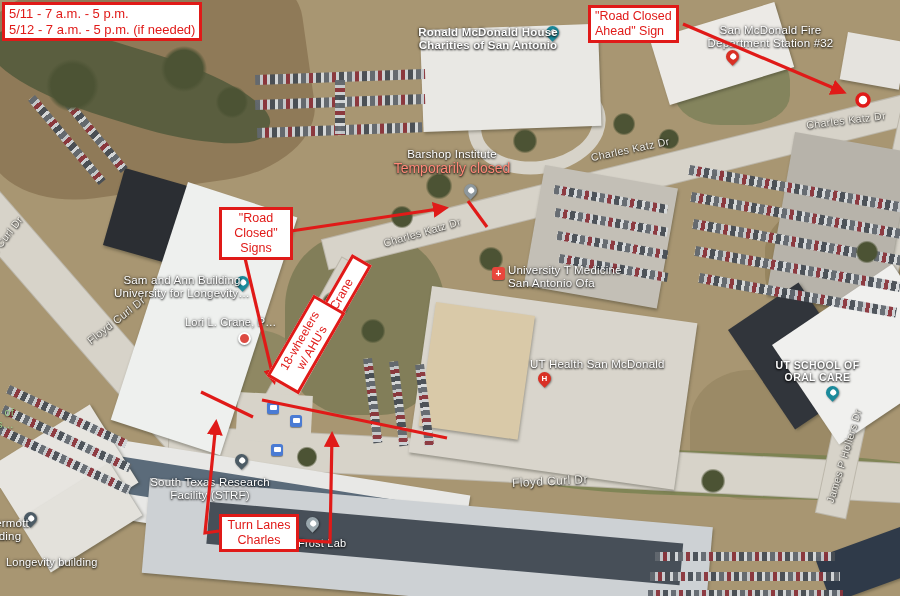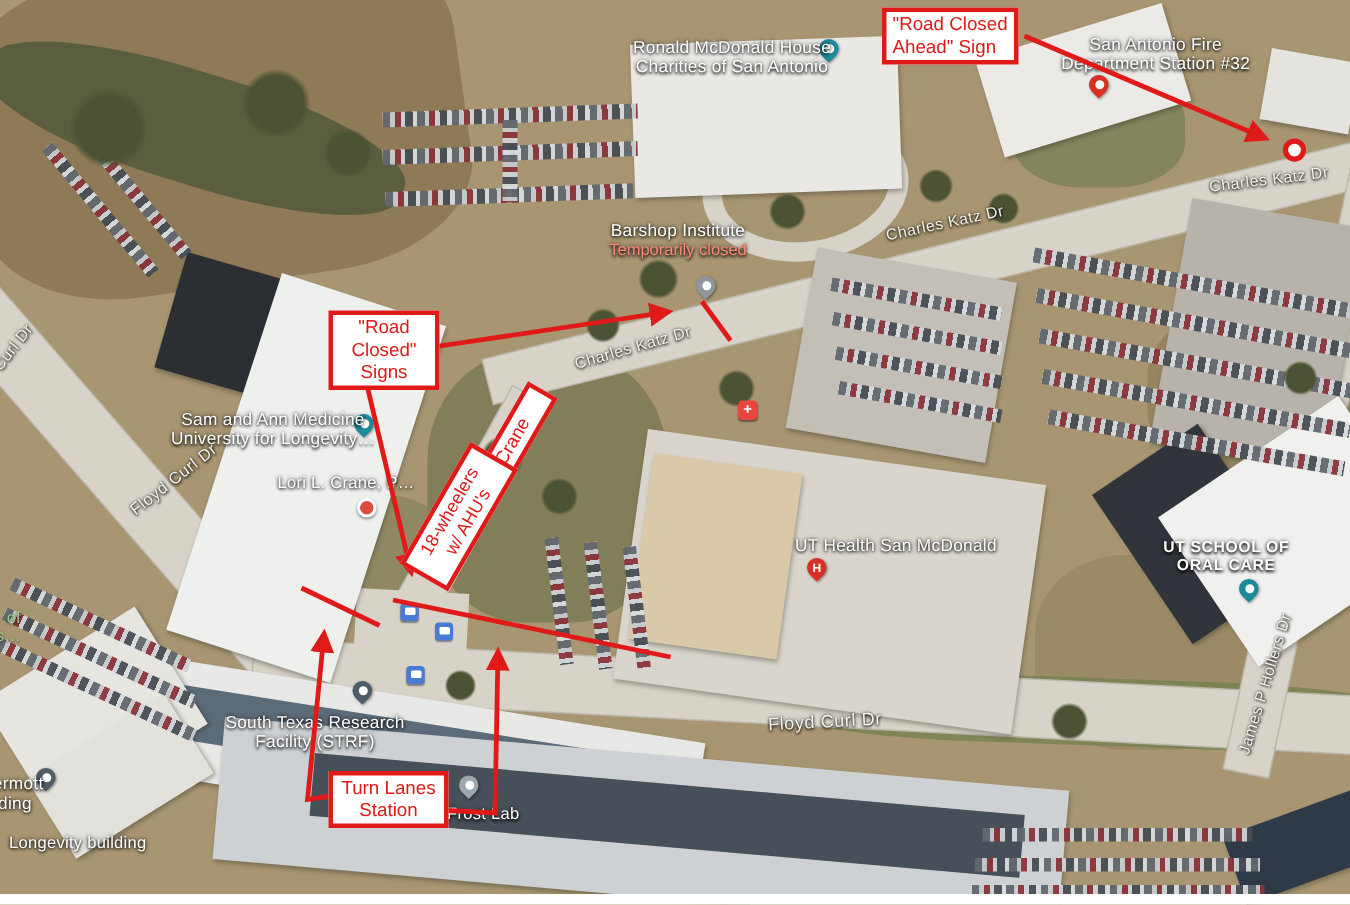--- a/index.html
+++ b/index.html
@@ -4,21 +4,21 @@
 <style>
   html,body{margin:0;padding:0;background:#fff;}
   .stage{position:relative;width:900px;height:603px;overflow:hidden;background:#a89672;font-family:"Liberation Sans",sans-serif;}
   .patch{position:absolute;}
   .road{position:absolute;background:#d7d3c9;box-shadow:0 0 0 1px #bcb7ab;transform-origin:0 0;}
   .bldg{position:absolute;transform-origin:0 0;box-shadow:1px 2px 3px rgba(40,40,30,.35);}
   .cars{position:absolute;transform-origin:0 0;background:repeating-linear-gradient(90deg,#62686f 0 5px,#c6cacd 5px 8px,#8a343b 8px 12px,#ced2d5 12px 15px,#474d54 15px 20px,#d8dbdd 20px 23px);opacity:.95;}
   .tree{position:absolute;border-radius:50%;background:radial-gradient(circle,#4c5334 0%,#4c5334 55%,rgba(76,83,52,0) 68%);}
   .lbl{position:absolute;color:#fff;text-align:center;font-size:11.5px;line-height:1.13;letter-spacing:.2px;white-space:nowrap;z-index:3;text-shadow:0 1px 2px rgba(0,0,0,.95),0 0 3px rgba(0,0,0,.7);}
   .street{position:absolute;color:#f3f1ea;font-size:10.5px;letter-spacing:.4px;white-space:nowrap;z-index:3;text-shadow:0 1px 2px rgba(0,0,0,.9),0 0 2px rgba(0,0,0,.75);}
-  .closed{color:#ff8878;font-size:11px;letter-spacing:0;}
+  .closed{color:#ff8878;font-size:14px;letter-spacing:0;}
   .green{color:#9fd08e;text-shadow:0 1px 2px rgba(0,0,0,.8);}
   .caps{font-size:10.5px;font-weight:bold;letter-spacing:.4px;}
   .redbox{position:absolute;background:#fff;border:3px solid #e01a18;color:#e01a18;text-align:center;font-size:12.5px;line-height:1.2;padding:1px 4px;white-space:nowrap;z-index:6;}
   .redbox.left{text-align:left;}
   .rot{transform-origin:50% 50%;}
   .pin{position:absolute;width:13px;height:13px;border-radius:50% 50% 50% 0;transform:rotate(-45deg);box-shadow:0 1px 2px rgba(0,0,0,.45);z-index:3;}
   .pin .dot{position:absolute;left:3.5px;top:3.5px;width:6px;height:6px;background:#fff;border-radius:50%;}
   .pin .glyph{position:absolute;left:0;top:0;width:13px;height:13px;transform:rotate(45deg);color:#fff;font-size:8px;line-height:13px;text-align:center;font-weight:bold;}
   .dotpin{position:absolute;width:9px;height:9px;border-radius:50%;background:#dd4b42;border:2px solid #fff;box-shadow:0 1px 2px rgba(0,0,0,.5);z-index:3;}
   .sqicon{position:absolute;width:13px;height:13px;background:#e8463c;border-radius:3px;color:#fff;font-size:10px;line-height:13px;text-align:center;font-weight:bold;z-index:3;box-shadow:0 1px 1px rgba(0,0,0,.4);}
@@ -160,37 +160,41 @@
   <div class="pin" style="left:235px;top:454px;background:#4d5c66;">
       <span class="dot"></span>
     </div>
   <div class="pin" style="left:306px;top:517px;background:#9aa7ad;">
       <span class="dot"></span>
     </div>
   <div class="pin" style="left:24px;top:512px;background:#4d5c66;">
       <span class="dot"></span>
     </div>
 
-  <div class="lbl" style="left:418px;top:26px;width:140px;white-space:normal;">
+  <div class="lbl" style="left:418px;top:26px;width:140px;white-space:normal;font-weight:bold;">
     <div>Ronald McDonald House</div>
     <div>Charities of San Antonio</div>
   </div>
   <div class="lbl" style="left:703px;top:24px;width:135px;white-space:normal;">
-    <div>San Antonio Fire</div>
+    <div>San McDonald Fire</div>
     <div>Department Station #32</div>
   </div>
   <div class="lbl" style="left:392px;top:148px;width:120px;white-space:normal;">
     <div>Barshop Institute</div>
     <div class="closed">Temporarily closed</div>
   </div>
   <div class="lbl" style="left:112px;top:274px;width:140px;white-space:normal;">
-    <div>Sam and Ann Medicine</div>
+    <div>Sam and Ann Building</div>
     <div>University for Longevity…</div>
   </div>
   <div class="lbl" style="left:185px;top:316px;font-size:11px;">Lori L. Crane, P…</div>
+  <div class="lbl" style="left:508px;top:264px;width:120px;white-space:normal;text-align:left;">
+    <div>University T Medicine</div>
+    <div>San Antonio Ofa</div>
+  </div>
   <div class="lbl" style="left:530px;top:358px;">UT Health San McDonald</div>
   <div class="lbl" style="left:140px;top:476px;width:140px;white-space:normal;">
     <div>South Texas Research</div>
     <div>Facility (STRF)</div>
   </div>
   <div class="lbl caps" style="left:770px;top:360px;width:95px;white-space:normal;">
     <div>UT SCHOOL OF</div>
     <div>ORAL CARE</div>
   </div>
   <div class="lbl" style="left:298px;top:537px;font-size:11px;">Frost Lab</div>
@@ -205,33 +209,37 @@
   </div>
 
   <div class="street" style="left:590px;top:143px;transform:rotate(-12deg);">Charles Katz Dr</div>
   <div class="street" style="left:382px;top:226px;transform:rotate(-16deg);">Charles Katz Dr</div>
   <div class="street" style="left:806px;top:114px;transform:rotate(-7deg);">Charles Katz Dr</div>
   <div class="street" style="left:-35px;top:236px;width:72px;transform:rotate(-52deg);">Floyd Curl Dr</div>
   <div class="street" style="left:81px;top:314px;transform:rotate(-38deg);font-size:11px;">Floyd Curl Dr</div>
   <div class="street" style="left:512px;top:474px;transform:rotate(-3deg);font-size:12px;">Floyd Curl Dr</div>
   <div class="street" style="left:795px;top:450px;transform:rotate(-73deg);">James P Hollers Dr</div>
 
+  <div class="redbox left" style="left:2px;top:2px;font-size:13px;">
+    <div>5/11 - 7 a.m. - 5 p.m.</div>
+    <div>5/12 - 7 a.m. - 5 p.m. (if needed)</div>
+  </div>
   <div class="redbox left" style="left:588px;top:5px;">
     <div>"Road Closed</div>
     <div>Ahead" Sign</div>
   </div>
   <div class="redbox" style="left:219px;top:207px;width:60px;">
     <div>"Road</div>
     <div>Closed"</div>
     <div>Signs</div>
   </div>
   <div class="redbox rot" style="left:302px;top:283px;width:66px;transform:rotate(-60deg);">Crane</div>
   <div class="redbox rot" style="left:259px;top:326px;width:80px;font-size:12px;transform:rotate(-60deg);">
     <div>18-wheelers</div>
     <div>w/ AHU's</div>
   </div>
   <div class="redbox" style="left:219px;top:514px;width:66px;">
     <div>Turn Lanes</div>
-    <div>Station</div>
+    <div>Charles</div>
   </div>
 
   <div class="bottom-strip"></div>
 </div>
 
 </body></html>

